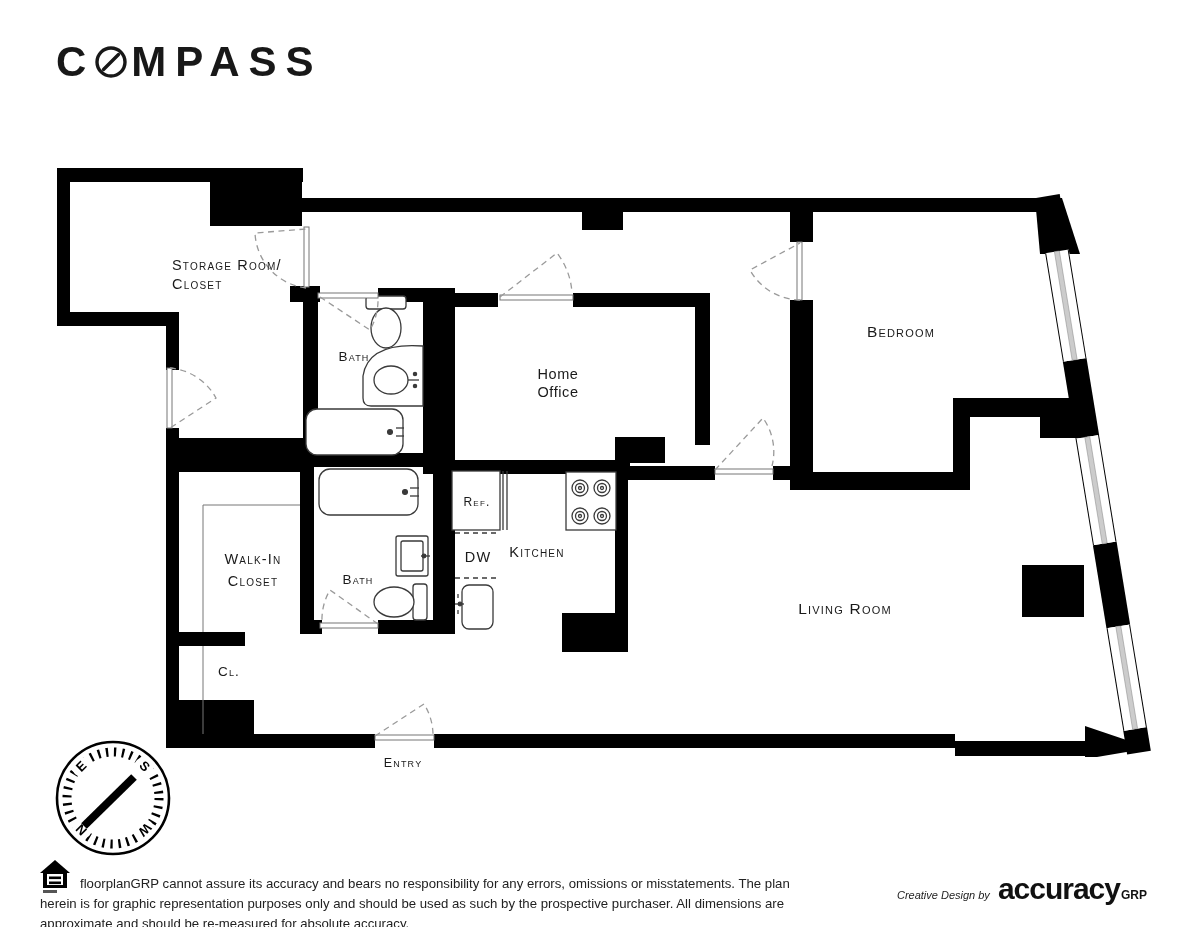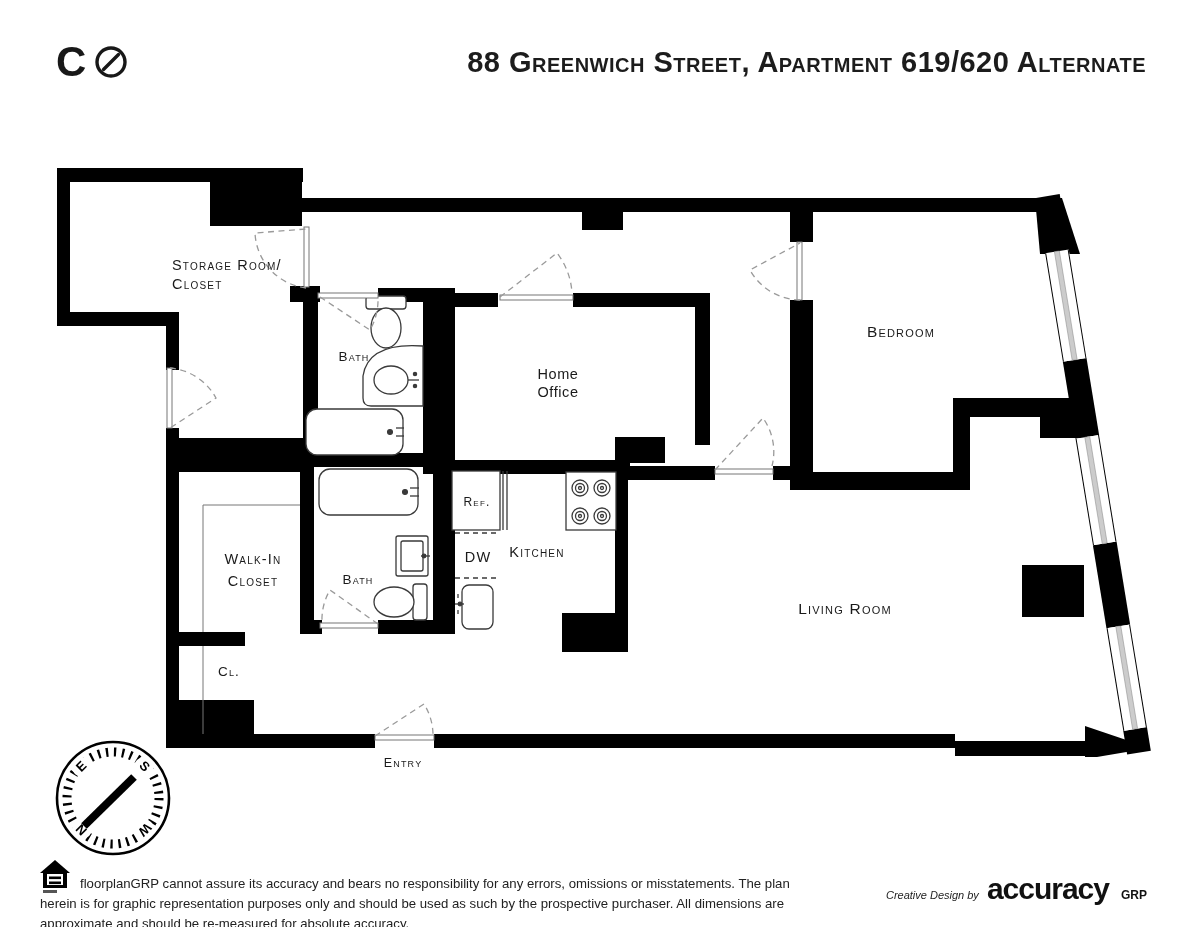--- a/index.html
+++ b/index.html
@@ -16,35 +16,35 @@
   .lbl{font-family:"Liberation Sans", sans-serif;font-variant:small-caps;
        letter-spacing:1.2px;fill:#1a1a1a;}
   .lbl-reg{font-family:"Liberation Sans", sans-serif;fill:#1a1a1a;letter-spacing:0.6px;}
   
   .disclaimer{position:absolute;left:40px;top:861px;width:762px;font-size:13.2px;
               line-height:1.52;color:#222;text-indent:40px;}
   .eh-icon{position:absolute;left:40px;top:860px;}
   .credit{position:absolute;right:53px;top:874px;display:flex;align-items:baseline;color:#111;}
   .credit .pre{font-style:italic;font-size:11px;margin-right:8px;color:#222;}
   .credit .brand{font-weight:700;font-size:30px;letter-spacing:-1px;line-height:1;}
-  .credit .grp{font-weight:700;font-size:12px;margin-left:12px;}
+  .credit .grp{font-weight:700;font-size:12px;margin-left:1px;}
 </style>
 </head>
 <body>
 
 <div class="page">
 
   <div class="logo">
     <span>C</span>
     <svg width="36" height="36" viewBox="0 0 36 36">
       <circle cx="18" cy="18" r="14" fill="none" stroke="#181818" stroke-width="3.4"></circle>
       <line x1="10.5" y1="25.5" x2="25.5" y2="10.5" stroke="#181818" stroke-width="3.4" stroke-linecap="round"></line>
     </svg>
+    <span>MPASS</span>
   </div>
-  <div class="title">88 Greenwich Street, Apartment 619/620 Alternate</div>
 
   <svg class="plan" width="1200" height="927" viewBox="0 0 1200 927">
 
     <g fill="#000000">
       <rect x="57" y="168" width="246" height="14"></rect>
       <rect x="57" y="168" width="13" height="158"></rect>
       <rect x="57" y="312" width="122" height="14"></rect>
       <rect x="166" y="312" width="13" height="58"></rect>
       <rect x="166" y="428" width="13" height="280"></rect>
       <rect x="166" y="700" width="88" height="48"></rect>

